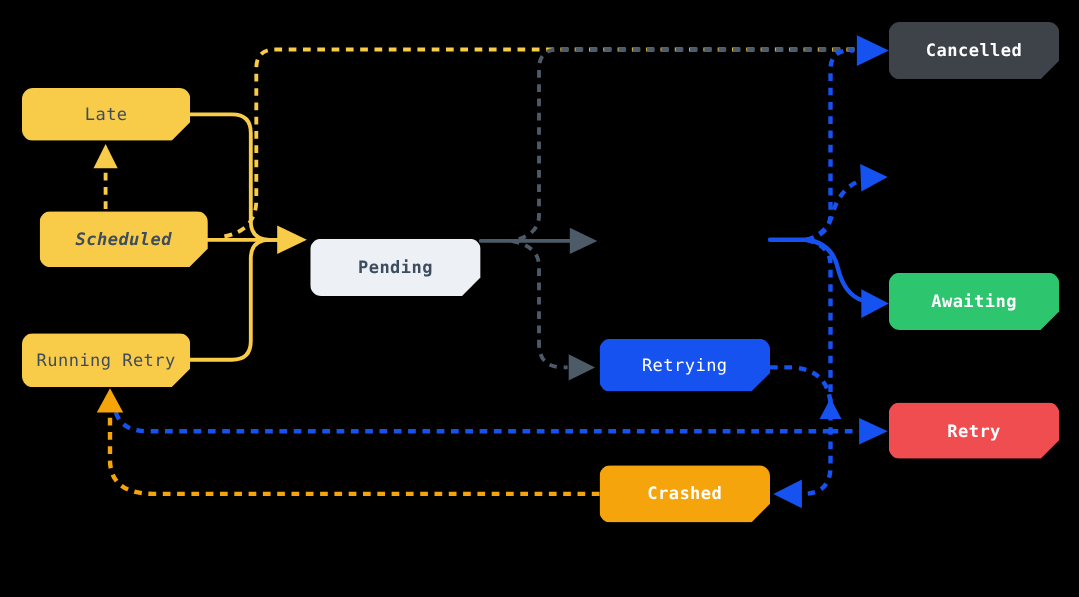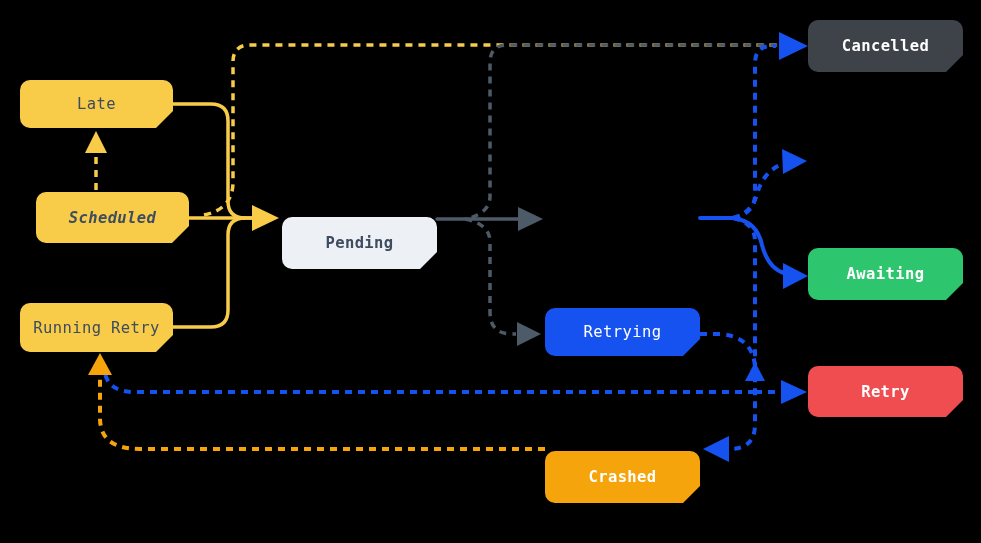--- a/index.html
+++ b/index.html
@@ -41,21 +41,21 @@
   .c-red{background:var(--red);}
   .c-orange{background:var(--orange);}
   .c-dark{background:var(--dark);}
 
   .p-late{left:20px;top:80px;width:153px;height:48px;}
   .p-scheduled{left:36px;top:192px;width:153px;height:51px;font-style:italic;}
   .p-awaiting{left:20px;top:303px;width:153px;height:49px;}
   .p-pending{left:282px;top:193px;width:155px;height:52px;}
   .p-running{left:545px;top:193px;width:155px;height:50px;}
   .p-retrying{left:545px;top:308px;width:155px;height:48px;}
-  .p-crashed{left:545px;top:423px;width:155px;height:52px;margin-top:28px;}
+  .p-crashed{left:545px;top:423px;width:155px;height:52px;}
   .p-cancelled{left:808px;top:20px;width:155px;height:52px;}
   .p-cache{left:808px;top:136px;width:155px;height:51px;}
   .p-completed{left:808px;top:248px;width:155px;height:52px;}
   .p-failed{left:808px;top:366px;width:155px;height:51px;}
 </style>
 </head>
 <body>
 
 <div class="stage">
 

